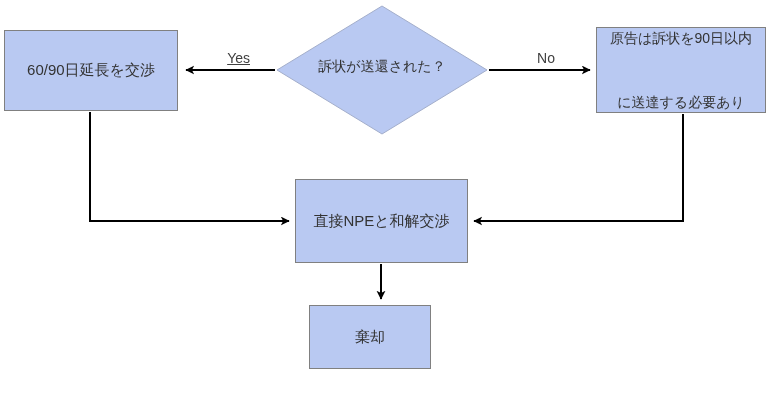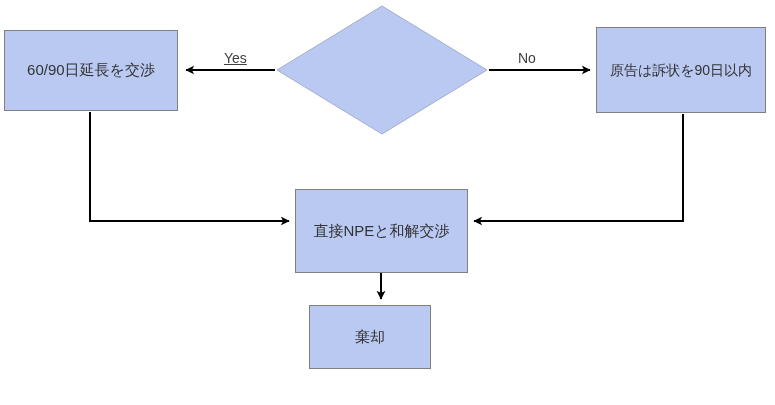--- a/index.html
+++ b/index.html
@@ -47,38 +47,38 @@
     flex-direction: column;
     align-items: center;
     justify-content: center;
     text-align: center;
     color: var(--text);
     font-size: 15px;
     gap: 30px;
   }
   .node-left   { left: 4px;   top: 30px;  width: 174px; height: 81px; text-align: right; }
   .node-right  { left: 596px; top: 27px;  width: 170px; height: 86px; font-size: 14px; line-height: 34px; }
-  .node-middle { left: 295px; top: 179px; width: 173px; height: 84px; margin-top: 10px; }
+  .node-middle { left: 295px; top: 179px; width: 173px; height: 84px; }
   .node-bottom { left: 309px; top: 305px; width: 122px; height: 64px; }
   .diamond-label {
     position: absolute;
     left: 277px; top: 58px;
     width: 210px;
     text-align: center;
     color: var(--text);
     font-size: 14px;
   }
   .branch-label {
     position: absolute;
     top: 50px;
     color: var(--label-text);
     font-size: 14px;
   }
-  .branch-label-yes { left: 224px; width: 56px; text-align: left; text-decoration: underline; }
-  .branch-label-no  { left: 518px; width: 56px; text-align: left; }
+  .branch-label-yes { left: 194px; width: 56px; text-align: right; text-decoration: underline; }
+  .branch-label-no  { left: 518px; width: 56px; text-align: center; }
 </style>
 </head>
 <body>
 
 <div class="canvas">
 
   <svg class="wires" viewBox="0 0 775 405" xmlns="http://www.w3.org/2000/svg">
     <defs>
       <marker id="arrow" markerWidth="11" markerHeight="11" refX="8.3" refY="4.5" orient="auto" markerUnits="userSpaceOnUse">
         <path class="arrowhead-path" d="M0,0 L9,4.5 L0,9 L2.4,4.5 Z"></path>
@@ -91,31 +91,33 @@
 
     <line x1="489" y1="70" x2="590" y2="70" marker-end="url(#arrow)"></line>
 
     <polyline points="90,112 90,221 289,221" marker-end="url(#arrow)"></polyline>
 
     <polyline points="683,114 683,221 474,221" marker-end="url(#arrow)"></polyline>
 
     <line x1="381" y1="264" x2="381" y2="299" marker-end="url(#arrow)"></line>
   </svg>
 
+  <div class="diamond-label">訴状が送還された？</div>
 
   <div class="branch-label branch-label-yes">Yes</div>
 
   <div class="branch-label branch-label-no">No</div>
 
   <div class="node node-left">
     <span>60/90日延長を交渉</span>
   </div>
 
   <div class="node node-right">
     <span>原告は訴状を90日以内</span>
+    <span>に送達する必要あり</span>
   </div>
 
   <div class="node node-middle">
     <span>直接NPEと和解交渉</span>
   </div>
 
   <div class="node node-bottom">
     <span>棄却</span>
   </div>
 

